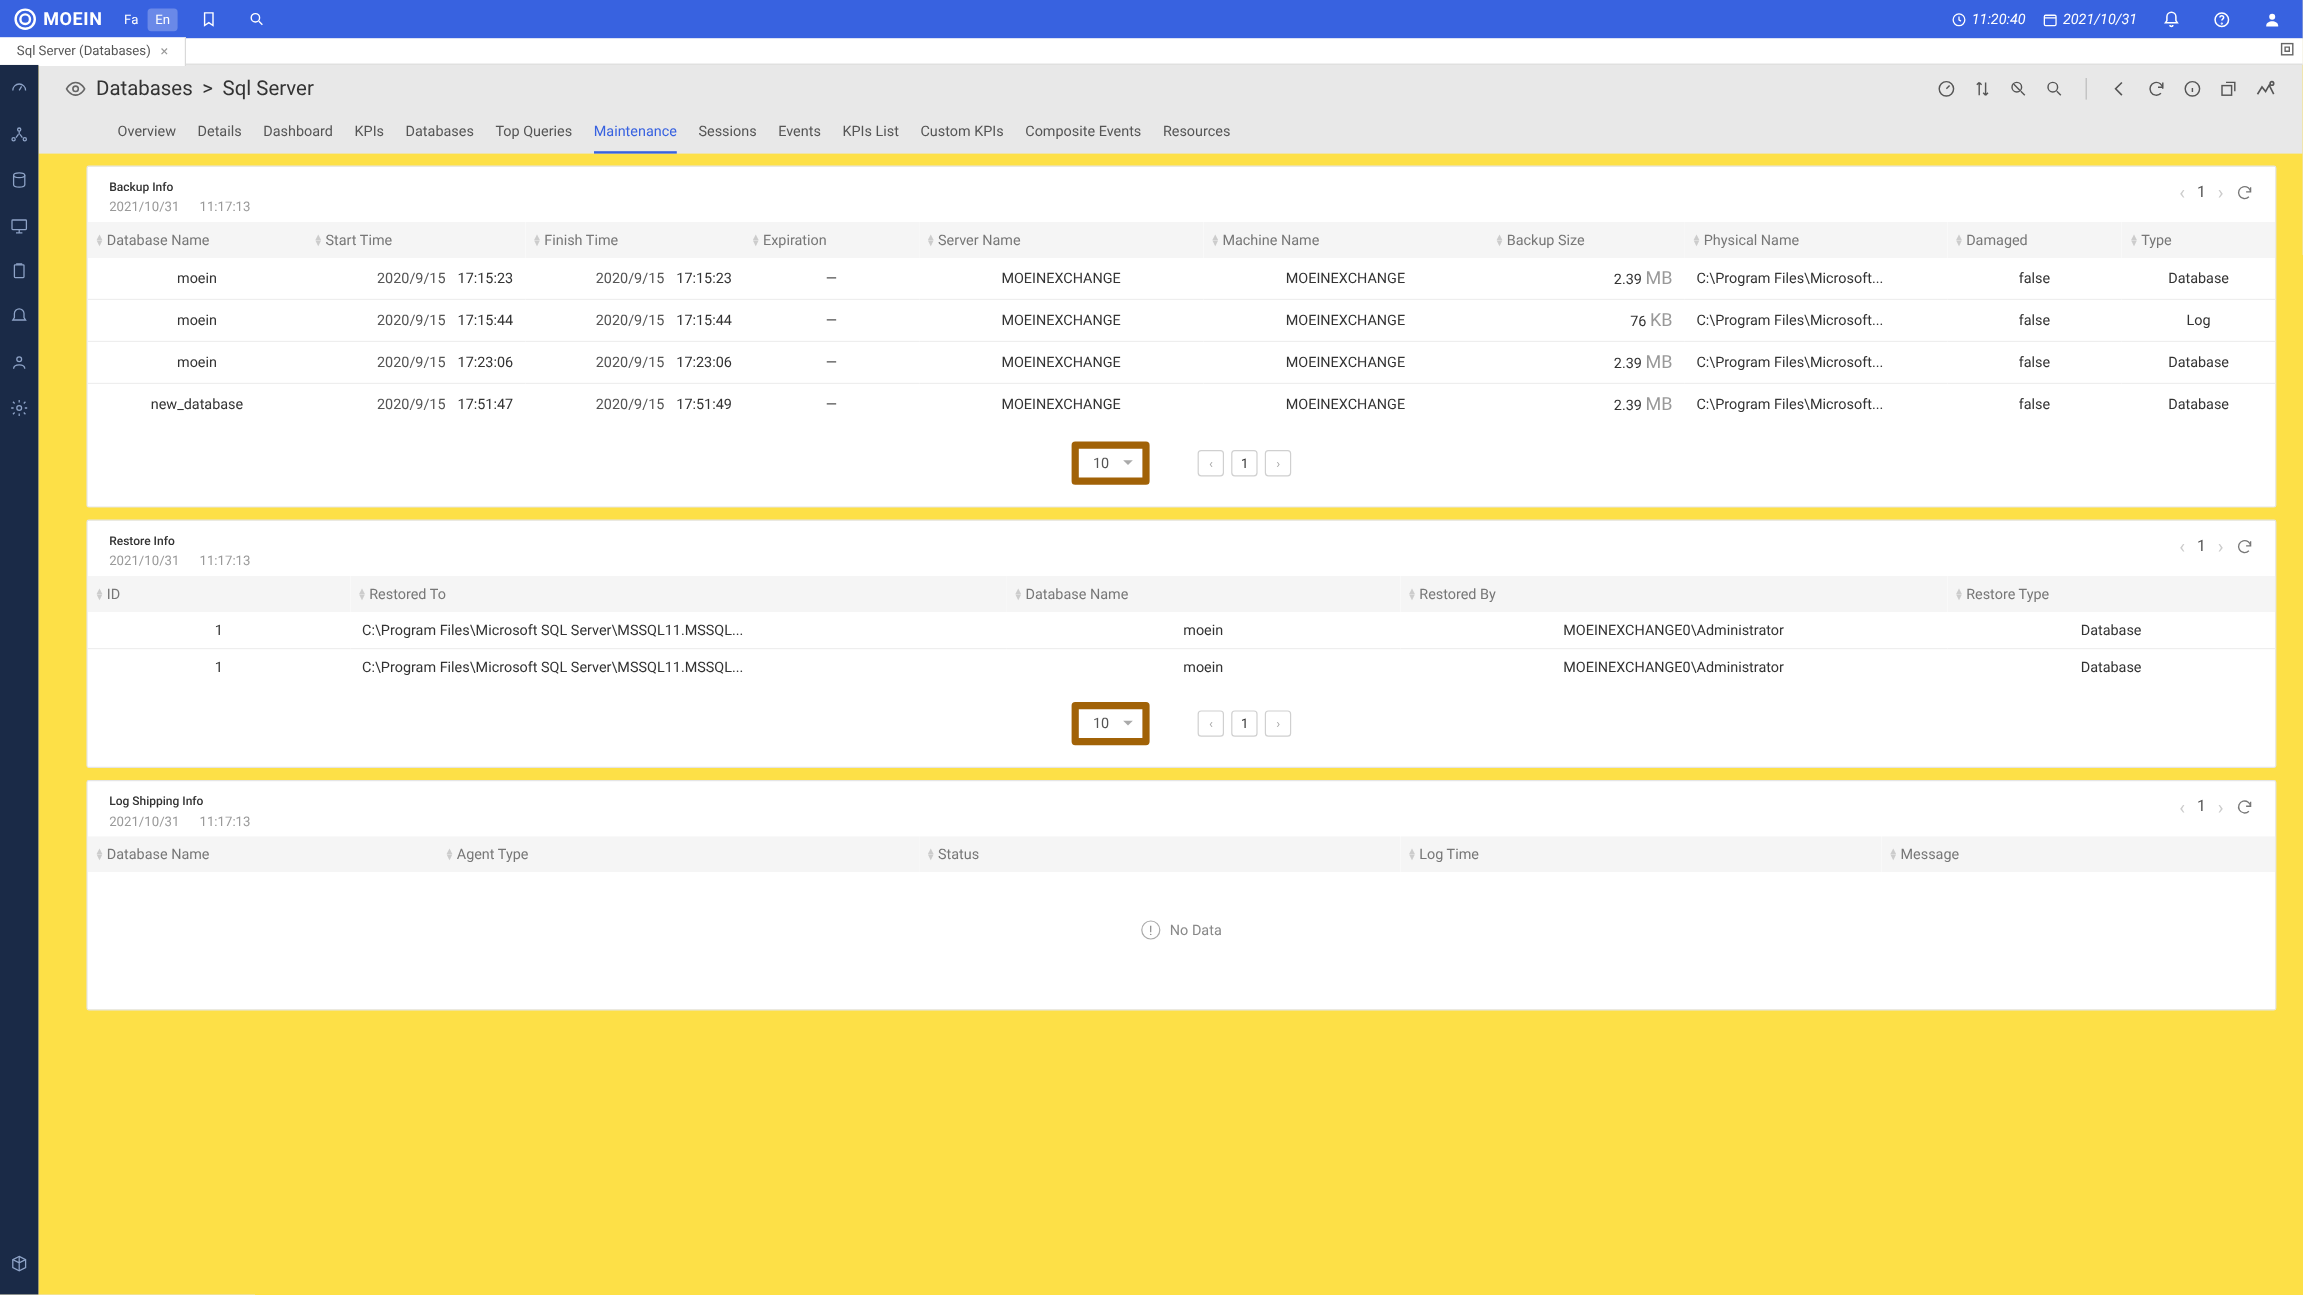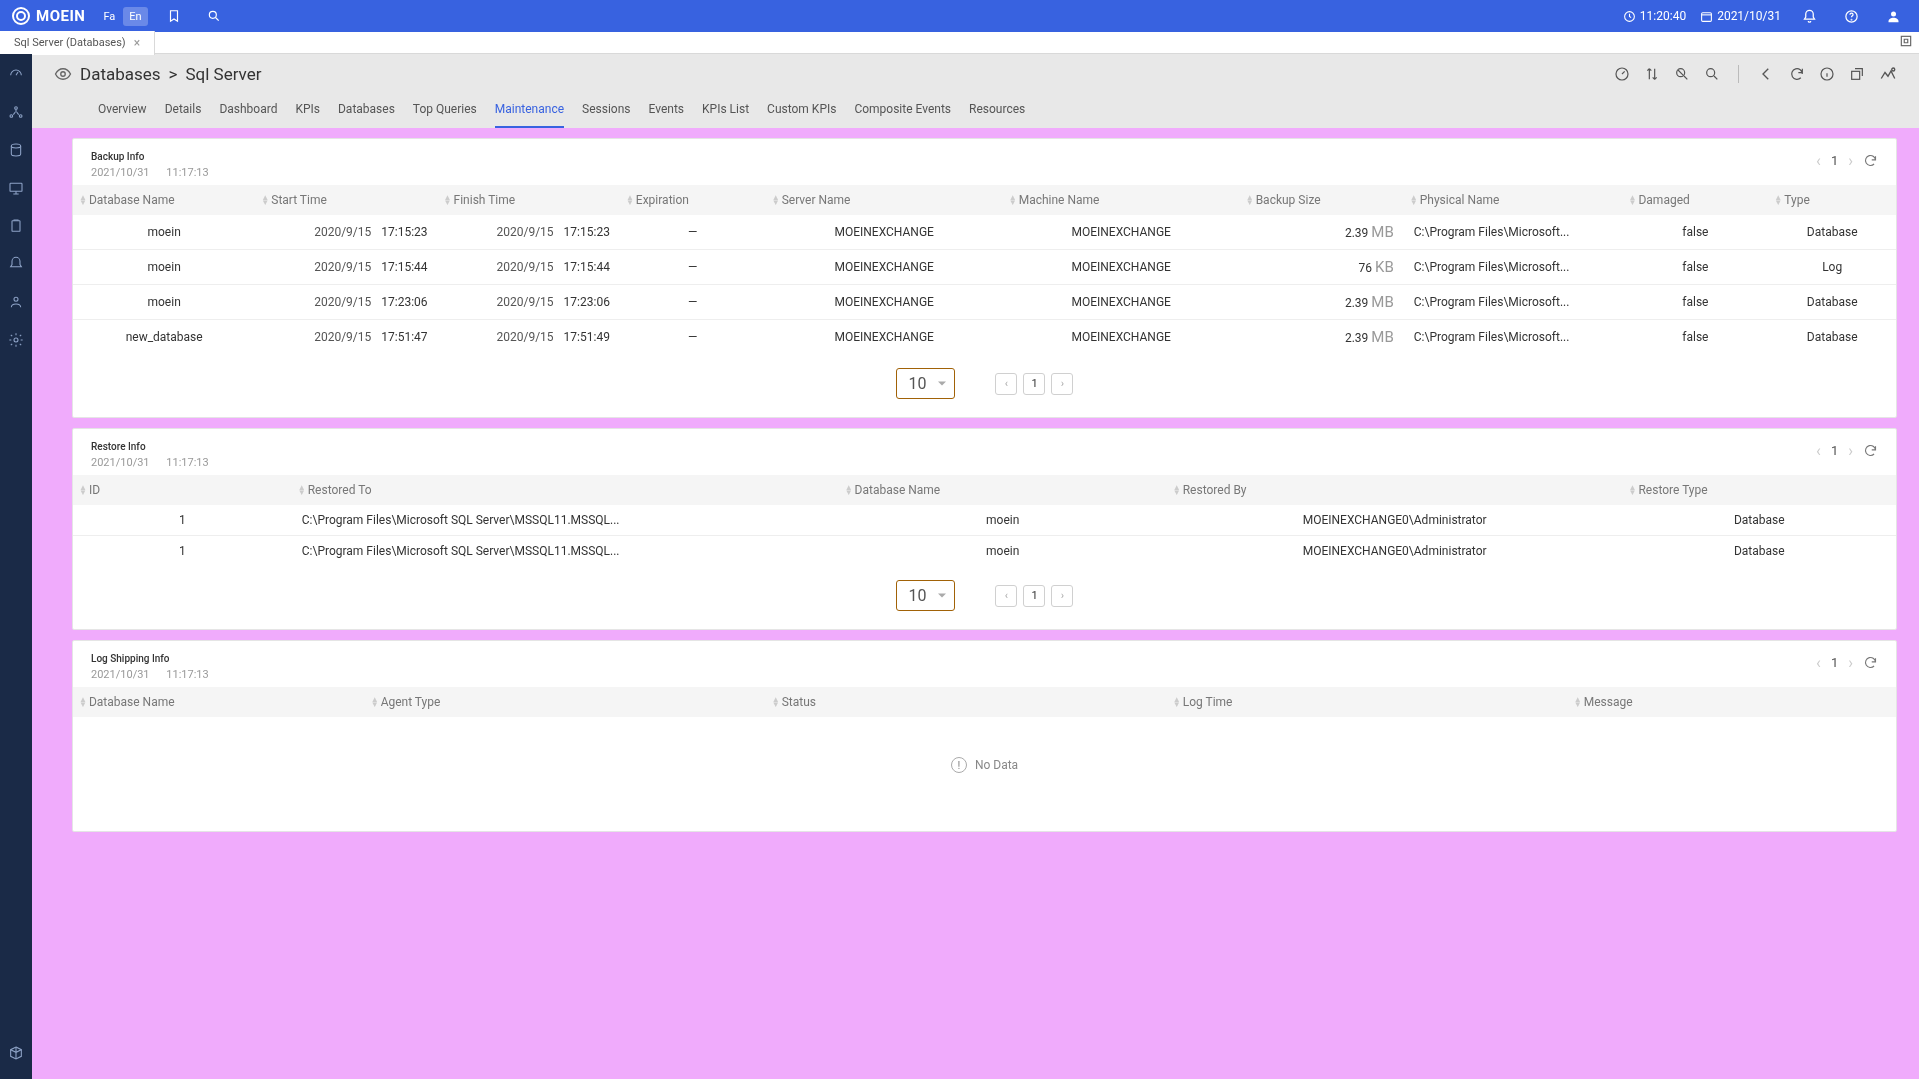--- a/index.html
+++ b/index.html
@@ -8,37 +8,37 @@
 
 .top-header { height: 32px; background: #3862e0; display: flex; align-items: center; padding: 0 12px; color: #fff; justify-content: space-between; }
 .logo { font-weight: 700; font-size: 15px; letter-spacing: 0.5px; display: flex; align-items: center; gap: 6px; }
 .logo-icon { width:18px; height:18px; border:2px solid #fff; border-radius:50%; display:inline-flex; align-items:center; justify-content:center; }
 .logo-icon::after{content:"";width:6px;height:6px;border:2px solid #fff;border-radius:50%;}
 .header-left { display:flex; align-items:center; gap:12px;}
 .lang-group { display:flex; gap:2px; }
 .lang { font-size:11px; padding:3px 6px; border-radius:3px; cursor:pointer; }
 .lang.active { background: rgba(255,255,255,0.25); }
 .header-icon { width:28px; height:28px; display:flex; align-items:center; justify-content:center; cursor:pointer; }
-.header-right { display:flex; align-items:center; gap:14px; font-size:12px;}
+.header-right { display:flex; align-items:center; gap:14px; font-size:12px;font-style:italic;}
 .hr-item { display:flex; align-items:center; gap:4px;}
 svg { display:block; }
 
 
 .tab-bar { height: 22px; background:#fff; display:flex; align-items:center; border-bottom:1px solid #d9d9d9; position:relative;}
 .tab { height:24px; padding:0 14px; font-size:11px; color:#555; display:flex; align-items:center; gap:8px; border-right:1px solid #d9d9d9; background:#fff;}
 .tab .close{ font-size:12px; color:#999; cursor:pointer;}
 .tab-bar .fullscreen{position:absolute; right:6px; top:2px; cursor:pointer; color:#666;}
 
 
 .body-row { flex:1; display:flex; overflow:hidden; }
 .sidebar { width:32px; background:#1a2a47; display:flex; flex-direction:column; align-items:center; padding-top:8px; gap:14px; position:relative;}
 .sidebar-item { width:32px; height:24px; display:flex; align-items:center; justify-content:center; color:#8ea3c7; cursor:pointer;}
 .sidebar-bottom{ position:absolute; bottom:14px; }
 
-.content { flex:1; overflow:auto; background:#f0abfc; padding:0; }
+.content { flex:1; overflow:auto; background:#fde047; padding:0; }
 
 
 .page-head { background:#e8e8e8; padding:10px 22px 0 22px; }
 .breadcrumb-row{ display:flex; justify-content:space-between; align-items:center;}
 .breadcrumb { display:flex; align-items:center; gap:8px; color:#333; font-size:17px; }
 .crumb-strong{ color:#333;}
 .toolbar { display:flex; align-items:center; gap:14px; color:#555;}
 .toolbar .sep{ width:1px; height:18px; background:#bbb; margin:0 4px;}
 .toolbar-btn{cursor:pointer;}
 
@@ -64,21 +64,21 @@
 thead th .sort{position:absolute; left:6px; top:50%; transform:translateY(-50%); color:#ccc; display:flex; flex-direction:column; line-height:5px; font-size:8px;}
 tbody td { padding:8px 10px; border-bottom:1px solid #eee;}
 tbody tr:last-child td{border-bottom:none;}
 .col-center{text-align:center;}
 .col-right{text-align:right;}
 .dt-date{color:#555;margin-top:32px;}
 .dt-time{color:#333; padding-left:10px;}
 .size-unit{color:#999; font-size:15px; padding-left:3px;}
 
 .pagination{display:flex; align-items:center; justify-content:center; gap:40px; padding-top:14px;}
-.page-size{border:1px solid #a16207; border-radius:3px; padding:5px 28px 5px 12px; font-size:16px; color:#555; position:relative; background:#fff; cursor:pointer;}
+.page-size{border:6px solid #a16207; border-radius:3px; padding:5px 28px 5px 12px; font-size:12px; color:#555; position:relative; background:#fff; cursor:pointer;}
 .page-size::after{content:"";position:absolute;right:8px;top:50%;transform:translateY(-30%);border:4px solid transparent;border-top-color:#aaa;}
 .pager{display:flex; align-items:center; gap:6px;}
 .pager-btn{border:1px solid #d0d0d0;border-radius:3px;width:22px;height:22px;display:flex;align-items:center;justify-content:center;font-size:11px;color:#aaa;cursor:pointer;}
 .pager-btn.active{color:#333;}
 
 .nodata{display:flex;align-items:center;justify-content:center;gap:8px;color:#888;font-size:12px;padding:40px 0;}
 .nodata-icon{width:16px;height:16px;border:1px solid #aaa;border-radius:50%;display:flex;align-items:center;justify-content:center;font-size:11px;}
 </style>
 </head>
 <body>

